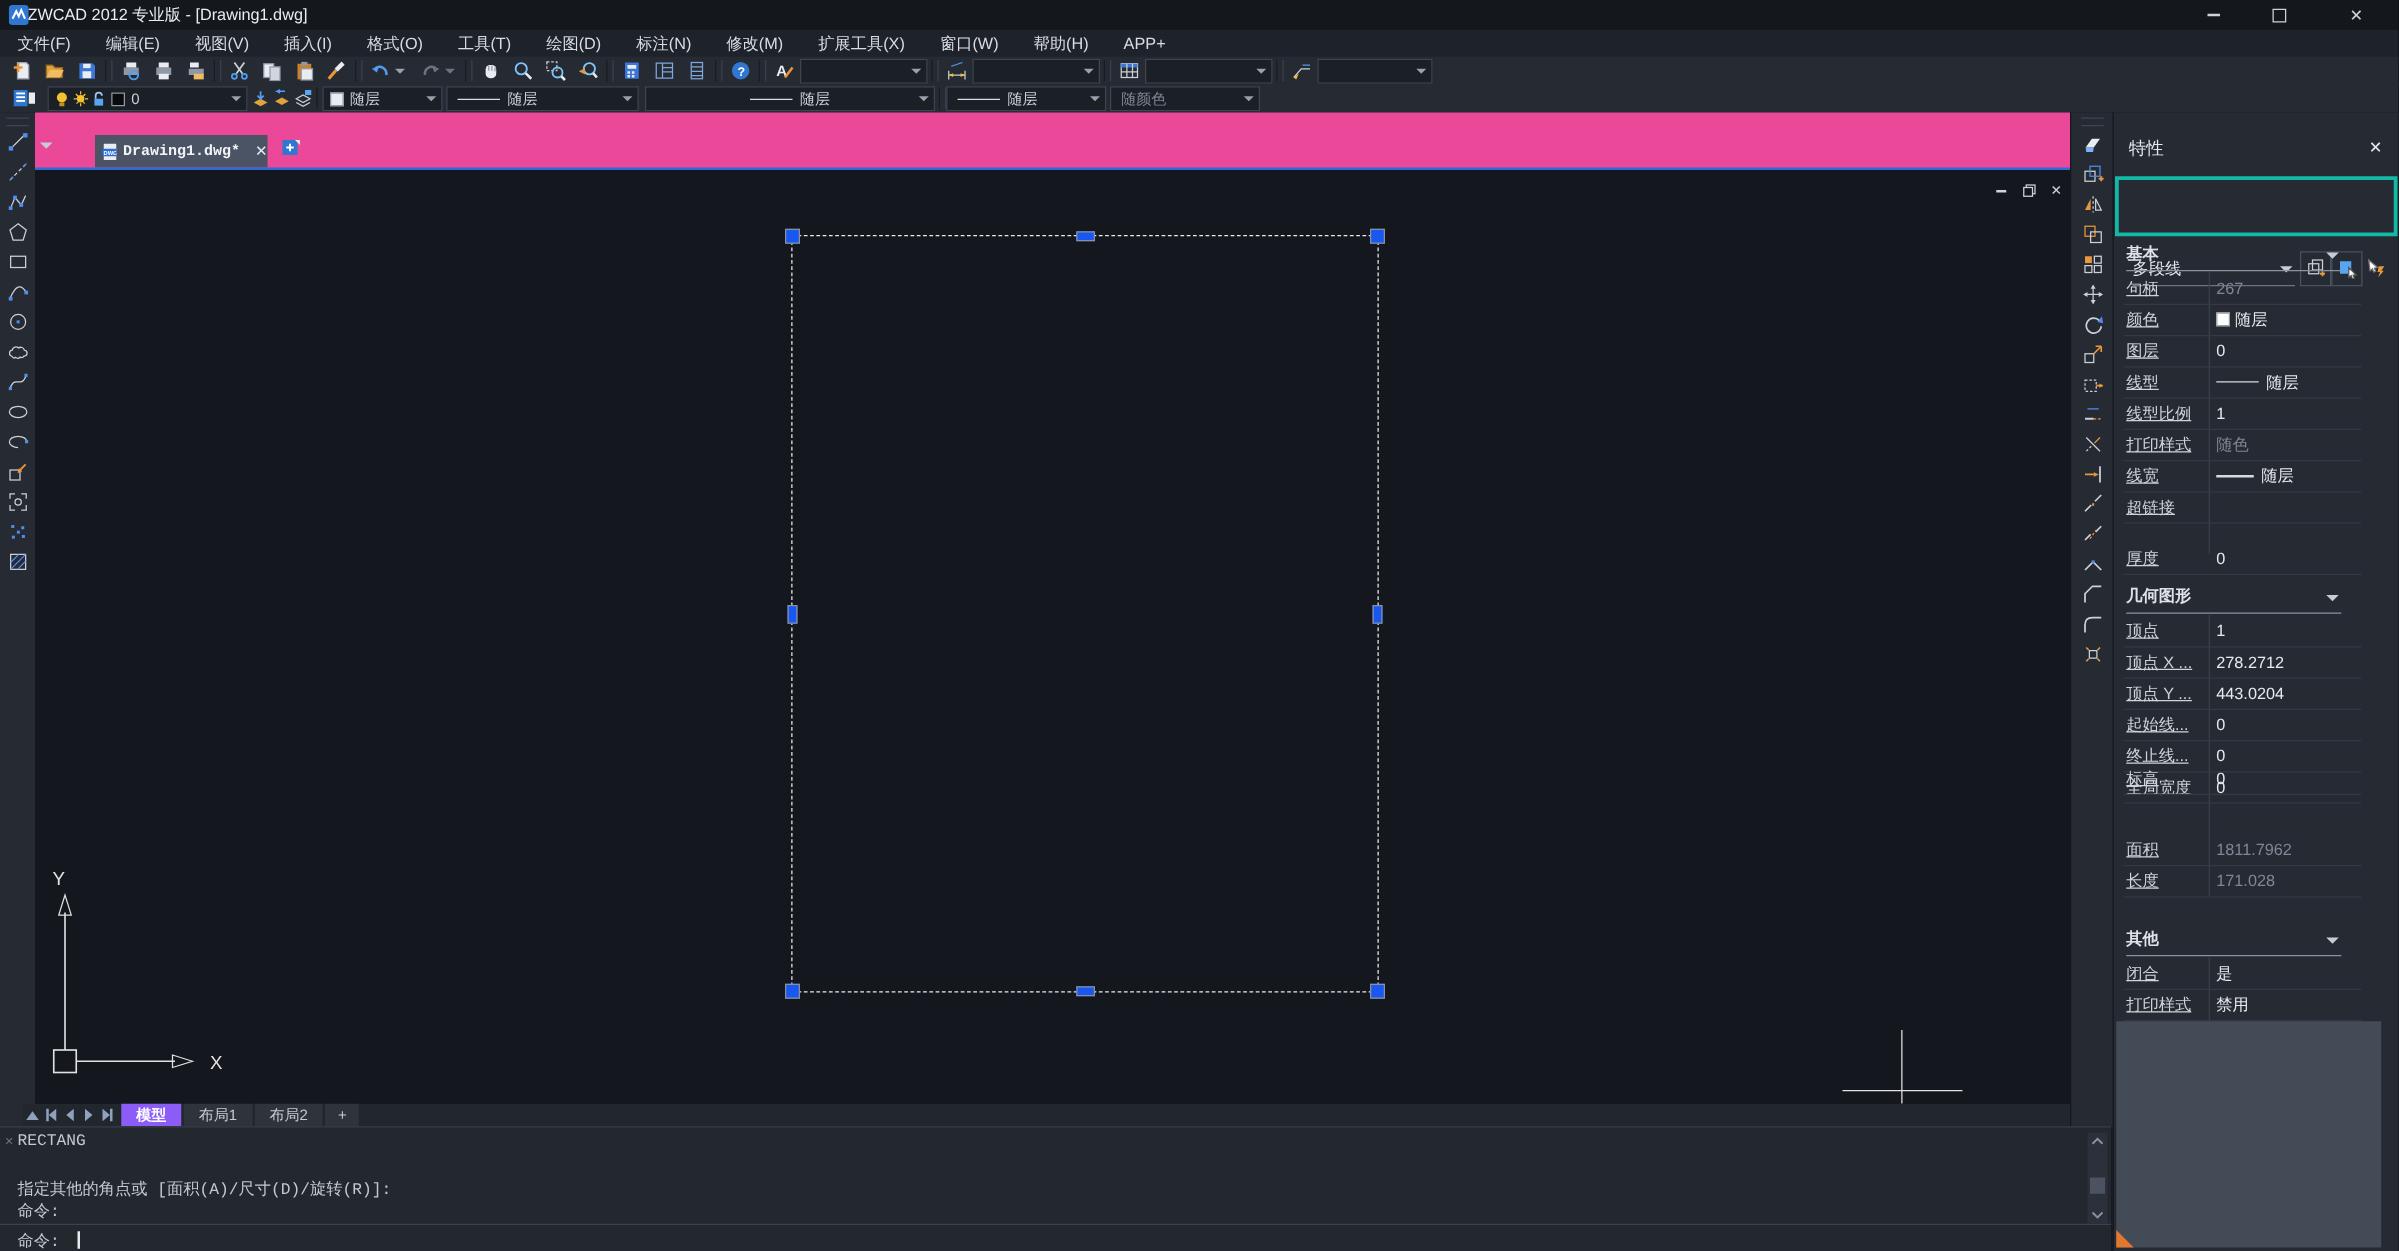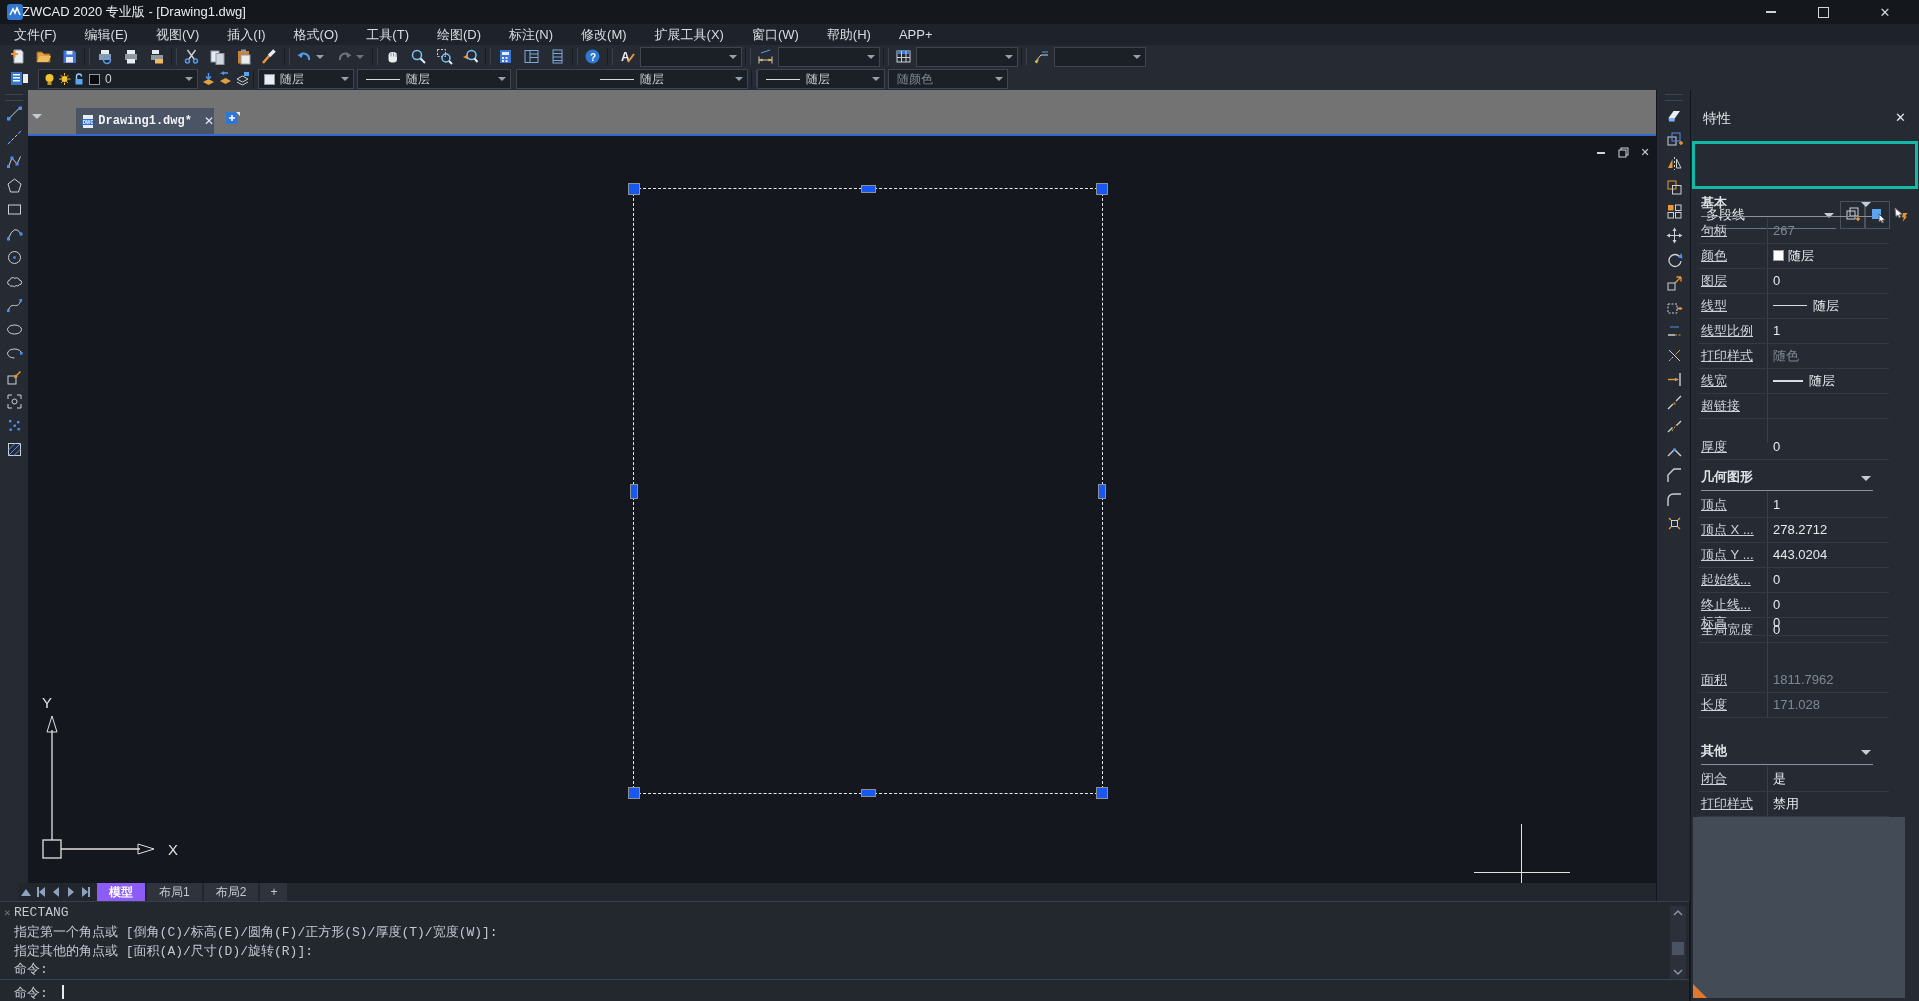--- a/index.html
+++ b/index.html
@@ -21,21 +21,21 @@
   .combo{position:absolute;top:2px;height:18px;background:#1b1f26;border:1px solid #3e4450;display:flex;align-items:center;font-size:12px;color:#ccd1d8;}
   .combo .dar{position:absolute;right:4px;top:7px;width:0;height:0;border:4px solid transparent;border-top-color:#98a1ae;}
   .lg{display:inline-block;width:34px;height:0;border-top:1px solid #d6dbe1;margin-right:6px;}
   .lgw{display:inline-block;width:30px;height:0;border-top:2px solid #d6dbe1;margin-right:6px;}
   
   #lefttb{left:0;top:90px;width:28px;height:811px;background:#262b33;border-right:1px solid #14171c;}
   #modtb{left:1656px;top:90px;width:34px;height:811px;background:#262b33;border-left:1px solid #14171c;}
   .stbtn{position:absolute;width:24px;height:22px;display:flex;align-items:center;justify-content:center;}
   .grip{position:absolute;width:18px;height:5px;border-top:1px solid #3e4552;border-bottom:1px solid #3e4552;}
   
-  #tabstrip{left:28px;top:90px;width:1628px;height:46px;background:#737373;}
+  #tabstrip{left:28px;top:90px;width:1628px;height:46px;background:#ec4899;}
   #doctab{position:absolute;left:48px;top:18px;width:138px;height:26px;background:#4a5465;display:flex;align-items:center;}
   #doctab .lbl{font-family:"Liberation Mono",monospace;font-weight:700;font-size:12px;color:#f2f4f7;margin-left:5px;}
   #doctab .x{margin-left:12px;color:#e8ebef;font-size:12px;}
   #tabline{position:absolute;left:0;top:44px;width:1628px;height:2px;background:#2e6bd4;}
   
   #canvas{left:28px;top:136px;width:1628px;height:747px;background:#14171d;overflow:hidden;}
   .mdi{position:absolute;top:10px;width:16px;height:13px;display:flex;align-items:center;justify-content:center;color:#cfd4db;}
   #selrect{position:absolute;left:605px;top:52px;width:468px;height:604px;border:1px dashed #ececec;}
   .gripc{position:absolute;width:10px;height:10px;background:#1857f0;border:1px solid #8b9099;}
   .gripb{position:absolute;background:#1857f0;border:1px solid #8b9099;}
@@ -75,21 +75,21 @@
 </head>
 <body>
 
 <div id="app">
 
   <div class="abs" id="titlebar">
     <svg class="abs" style="left:7px;top:4px" width="16" height="16">
       <rect width="16" height="16" rx="3" fill="#2f77d0"></rect>
       <path d="M3 11 L6 5 L8 9 L10 4 L13 11" stroke="#fff" stroke-width="1.6" fill="none"></path>
     </svg>
-    <span class="title" style="margin-left:22px">ZWCAD 2020 专业版 - [Drawing1.dwg]</span>
+    <span class="title" style="margin-left:22px">ZWCAD 2012 专业版 - [Drawing1.dwg]</span>
     <div class="winctl" style="left:1748px">
         <div style="width:10px;height:2px;background:#cfd4db"></div>
       </div>
     <div class="winctl" style="left:1800px">
         <div style="width:9px;height:9px;border:1px solid #cfd4db"></div>
       </div>
     <div class="winctl" style="left:1862px;font-size:13px">✕</div>
   </div>
 
   <div class="abs" id="menubar">
@@ -818,21 +818,20 @@
         <span class="pvalue">禁用</span>
       </div>
 
     <div id="graybottom"></div>
     <div class="abs" style="left:2px;top:894px;width:0;height:0;border-left:14px solid #e2772e;border-top:14px solid transparent"></div>
   </div>
 
   <div class="abs" id="cmd">
     <span class="abs" style="left:4px;top:4px;color:#6d7683;font-size:11px">✕</span>
     <div class="cline" style="top:3px">RECTANG</div>
-    <div class="cline" style="top:21px">指定第一个角点或 [倒角(C)/标高(E)/圆角(F)/正方形(S)/厚度(T)/宽度(W)]:</div>
     <div class="cline" style="top:40px">指定其他的角点或 [面积(A)/尺寸(D)/旋转(R)]:</div>
     <div class="cline" style="top:58px">命令:</div>
     <div class="divider"></div>
     <div class="cline" style="top:82px">命令:</div>
     <div class="caret" style="left:62px;top:83px"></div>
 
     <div class="abs" style="left:1670px;top:4px;width:16px;height:73px;background:#2b303a">
       <svg width="16" height="10" style="margin-top:2px">
           <polyline points="4,7 8,3 12,7" fill="none" stroke="#8a93a3" stroke-width="1.5"></polyline>
         </svg>

